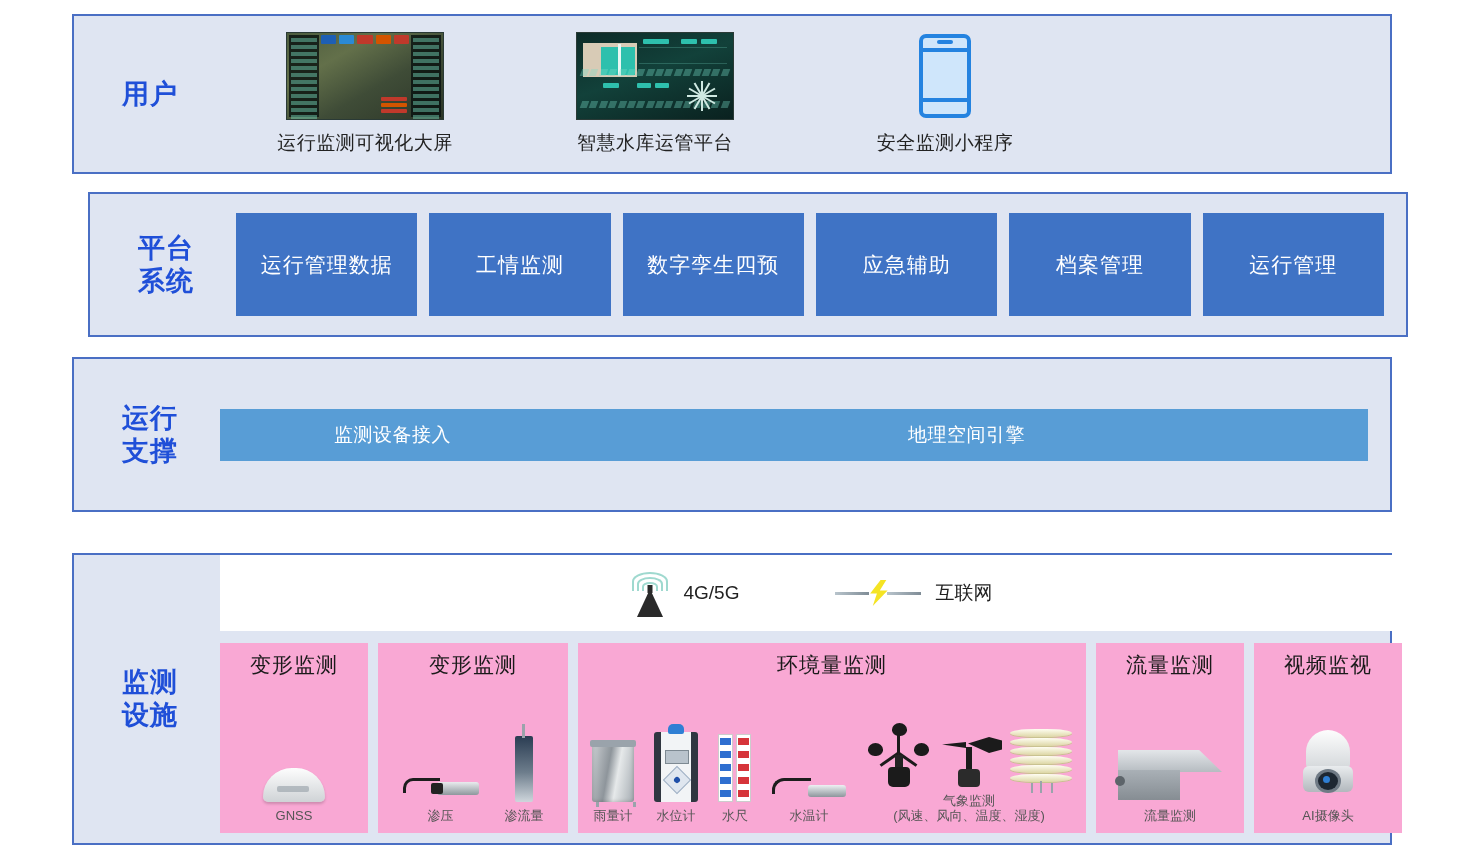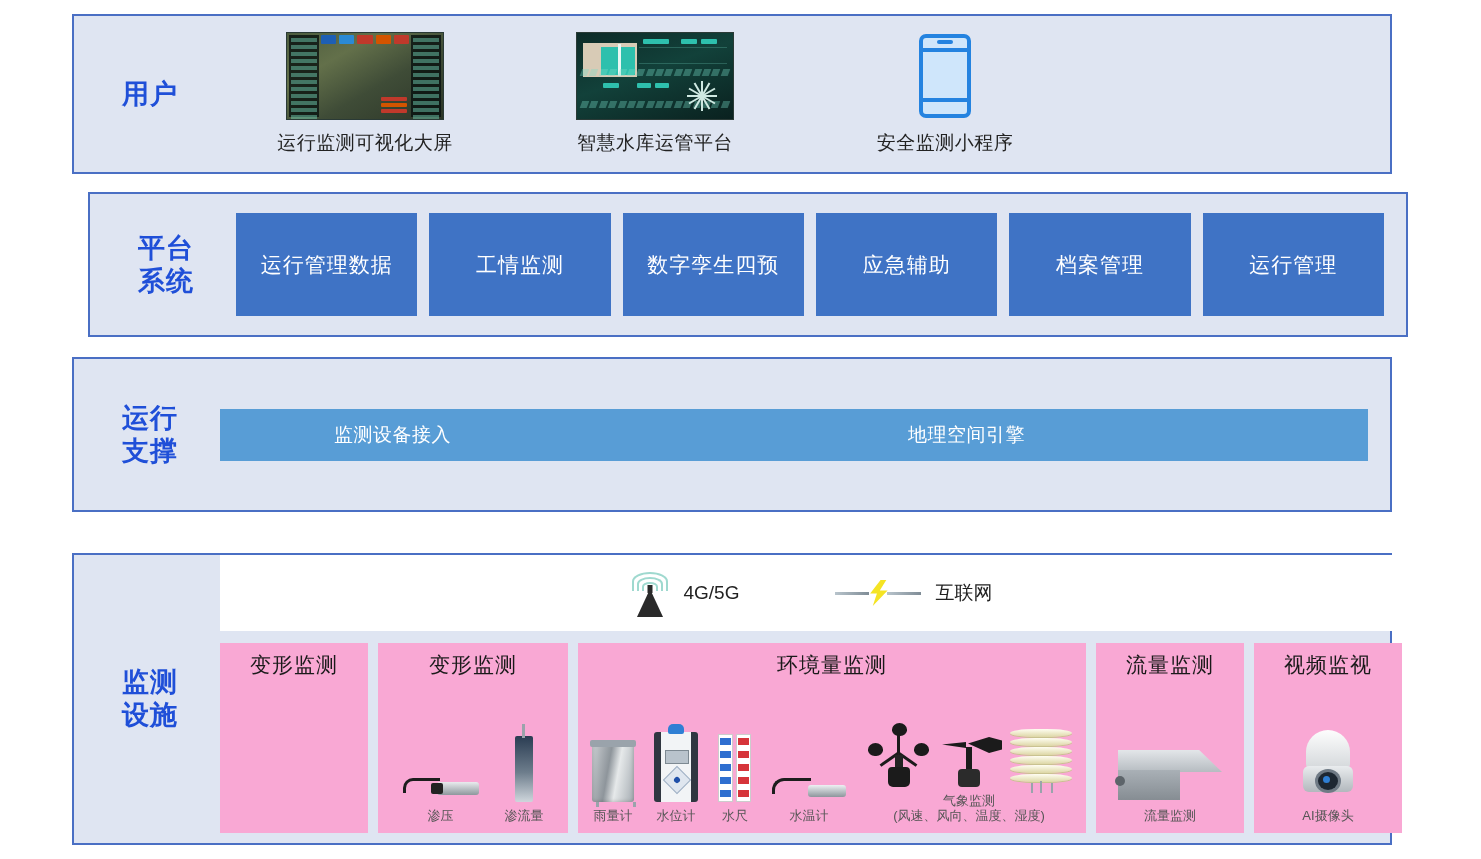--- a/index.html
+++ b/index.html
@@ -367,20 +367,28 @@
               <div class="z"></div>
           </div>
           <div class="cap">互联网</div>
         </div>
       </div>
 
       <div class="dev-row">
 
         <div class="dev-card" style="flex:0 0 148px">
           <div class="dev-title">变形监测</div>
+          <div class="dev-body">
+            <div class="dev">
+              <div class="pic">
+                  <div class="gnss"></div>
+                </div>
+              <div class="lbl">GNSS</div>
+            </div>
+          </div>
         </div>
 
         <div class="dev-card" style="flex:0 0 190px">
           <div class="dev-title">变形监测</div>
           <div class="dev-body" style="gap:26px">
             <div class="dev">
               <div class="pic">
                   <div class="probe">
                     <div class="cable"></div>
                     <div class="body"></div>

